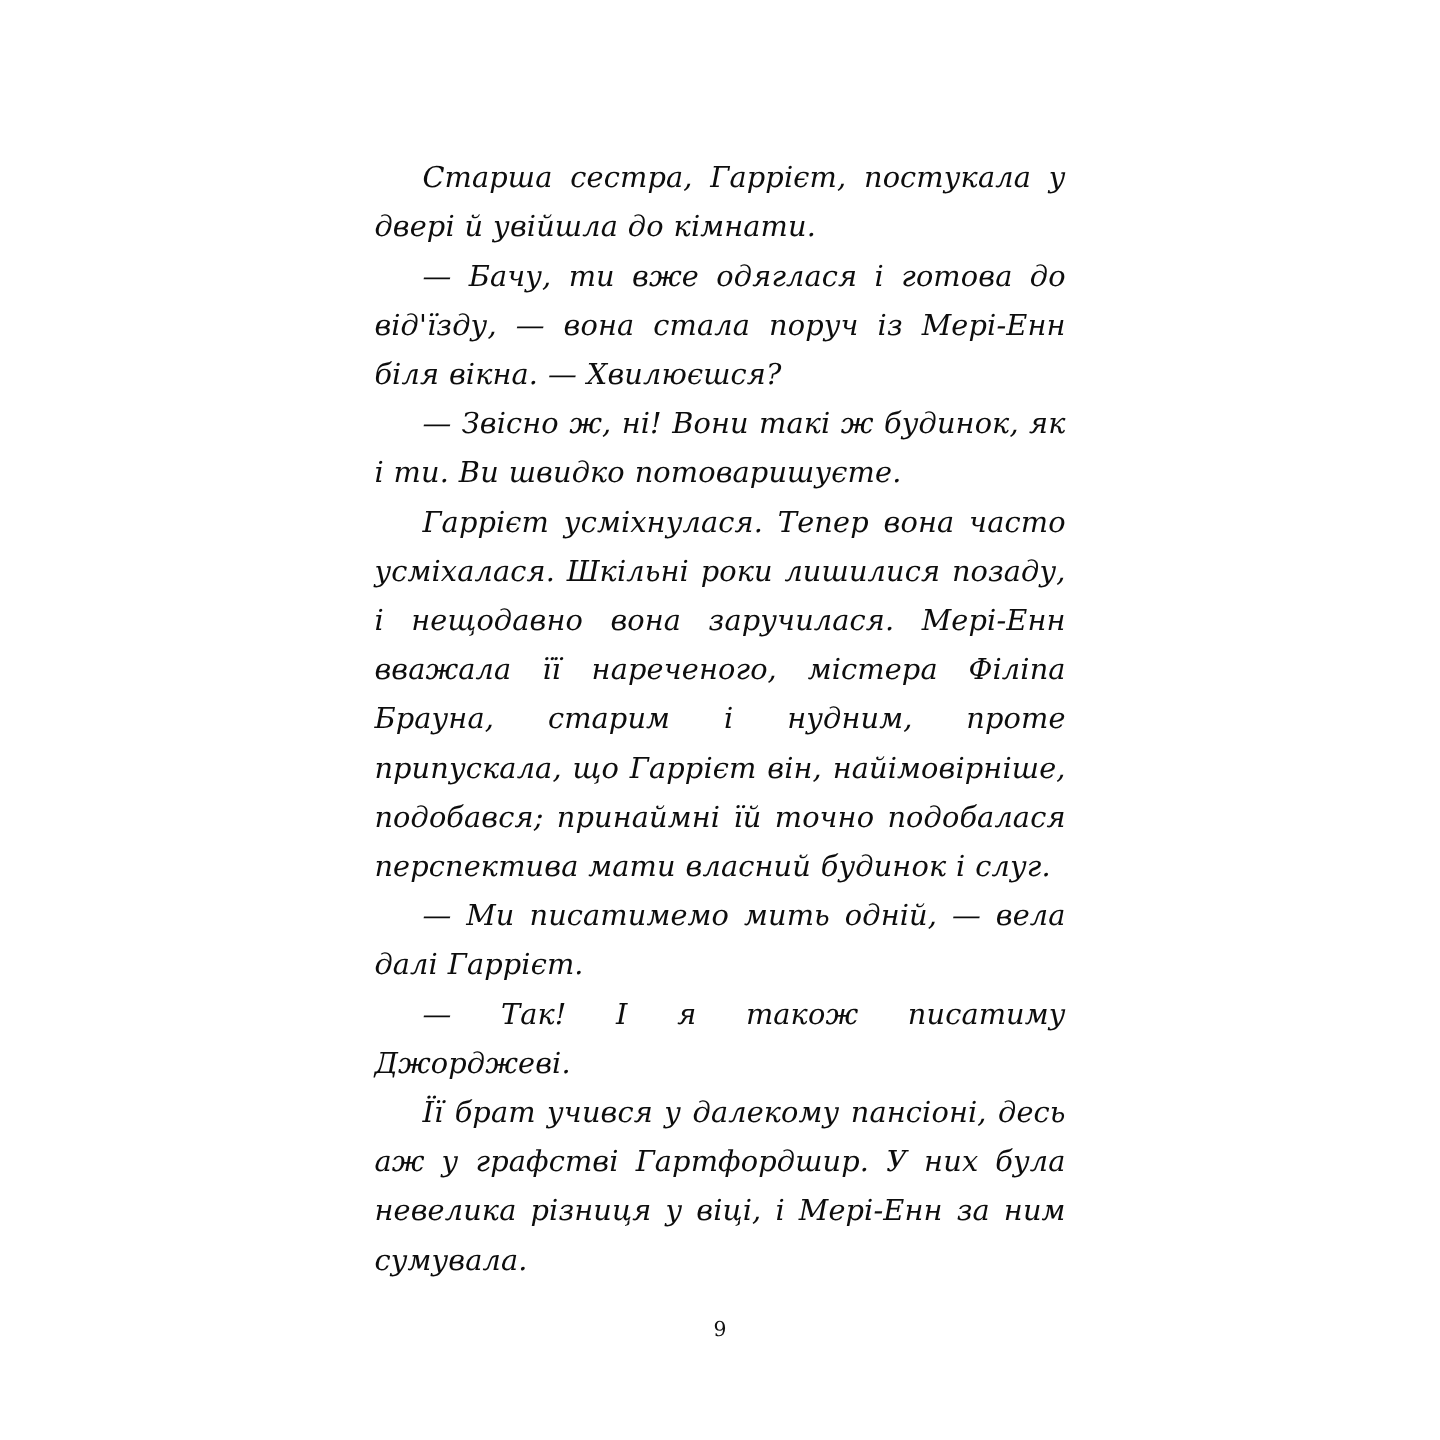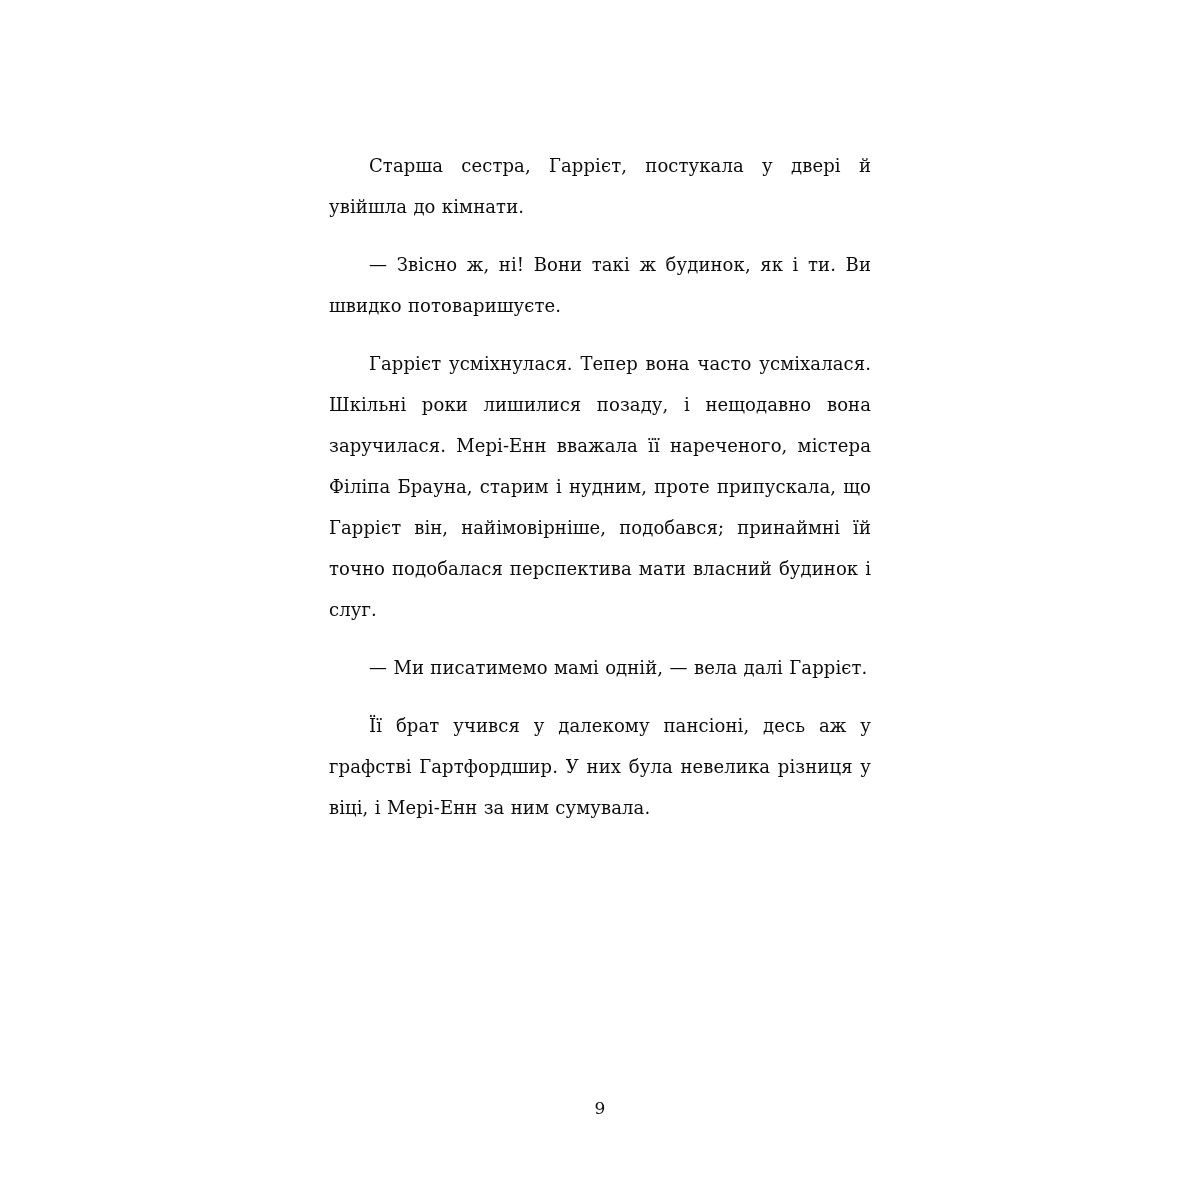--- a/index.html
+++ b/index.html
@@ -20,47 +20,50 @@
     height: 1200px;
     box-sizing: border-box;
   }
   .text-column {
     position: absolute;
     left: 312px;
     top: 128px;
     width: 576px;
   }
   .para {
-    margin: 17px;
-    font-size: 18px;
+    margin: 0;
+    font-size: 24px;
     line-height: 41px;
     text-align: justify;
     text-justify: inter-word;
     text-indent: 40px;
     letter-spacing: 0.1px;
     word-spacing: 0.5px;
     -webkit-hyphens: manual;
     hyphens: manual;
+    font-style: italic;
   }
   .page-number {
     position: absolute;
     left: 0;
     right: 0;
     top: 1098px;
     text-align: center;
     font-size: 17px;
     font-family: "DejaVu Serif", serif;
     color: #111111;
   }
 </style>
 </head>
 <body>
 
 <div class="page">
   <div class="text-column">
     <p class="para">Старша сестра, Гаррієт, постукала у двері й увійшла до кімнати.</p>
+    <p class="para">— Бачу, ти вже одяглася і готова до від'їзду, — вона стала поруч із Мері-Енн біля вікна. — Хвилюєшся?</p>
     <p class="para">— Звісно ж, ні! Вони такі ж будинок, як і ти. Ви швидко потоваришуєте.</p>
     <p class="para">Гаррієт усміхнулася. Тепер вона часто усміхалася. Шкільні роки лишилися позаду, і нещодавно вона заручилася. Мері-Енн вважала її нареченого, містера Філіпа Брауна, старим і нудним, проте припускала, що Гаррієт він, найімовірніше, подобався; принаймні їй точно подобалася перспектива мати власний будинок і слуг.</p>
-    <p class="para">— Ми писатимемо мамі одній, — вела далі Гаррієт.</p>
+    <p class="para">— Ми писатимемо мить одній, — вела далі Гаррієт.</p>
+    <p class="para">— Так! І я також писатиму Джорджеві.</p>
     <p class="para">Її брат учився у далекому пансіоні, десь аж у графстві Гартфордшир. У них була невелика різниця у віці, і Мері-Енн за ним сумувала.</p>
   </div>
   <div class="page-number">9</div>
 </div>
 
 </body></html>

